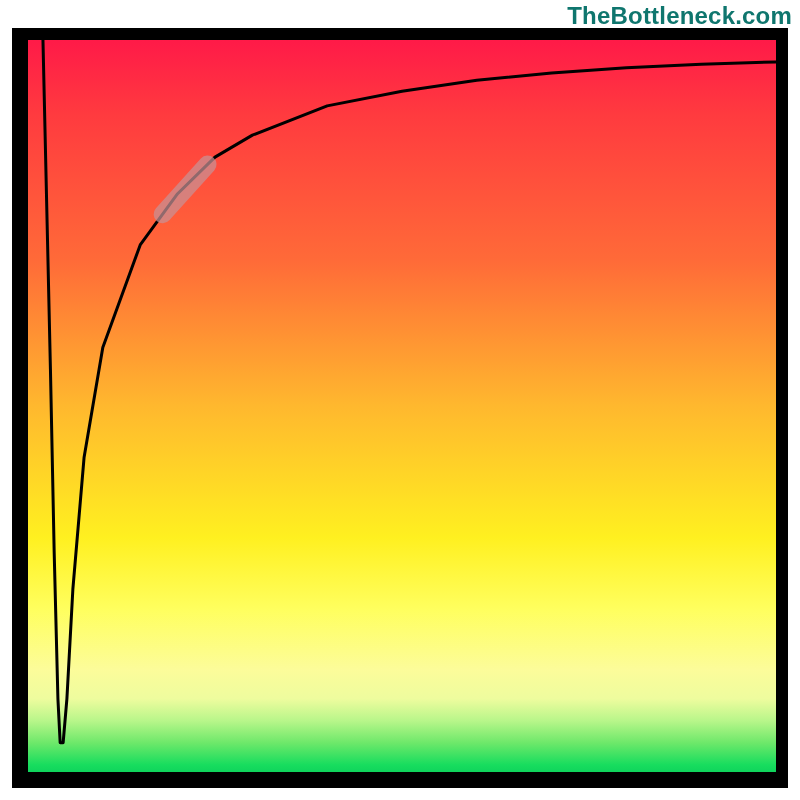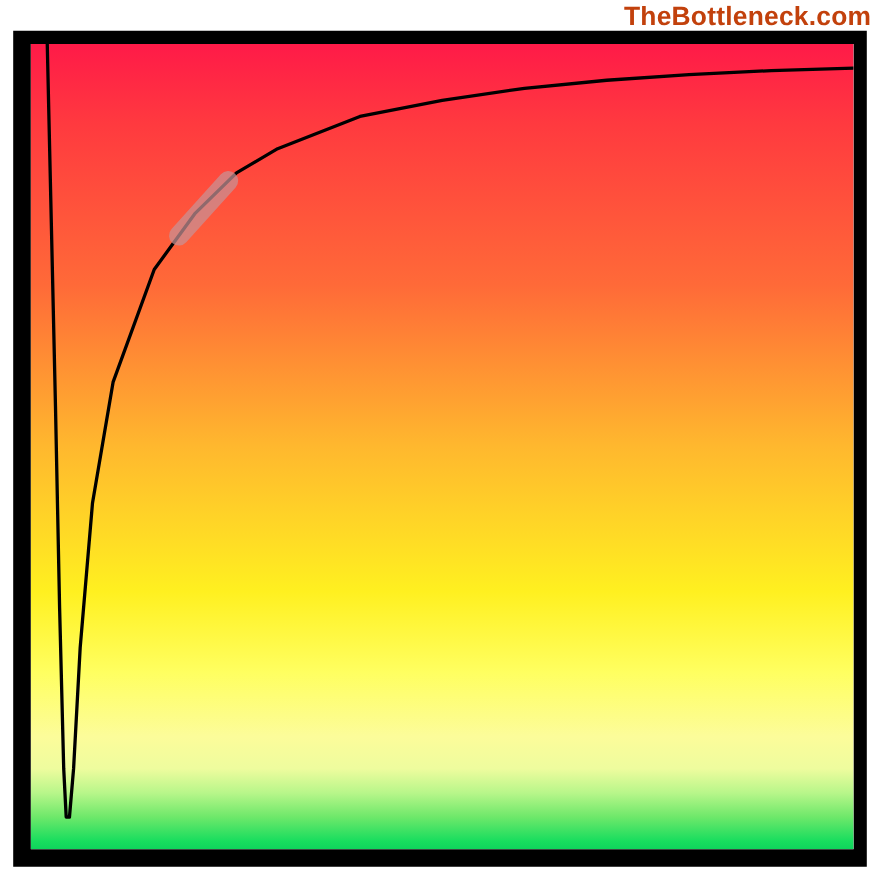--- a/index.html
+++ b/index.html
@@ -15,21 +15,21 @@
     position: relative;
     width: 800px;
     height: 800px;
   }
   .watermark {
     position: absolute;
     top: 2px;
     right: 8px;
     font-size: 24px;
     font-weight: 600;
-    color: #c2410c;
+    color: #0f766e;
     letter-spacing: 0.2px;
     z-index: 20;
   }
   .plot-frame {
     position: absolute;
     left: 12px;
     top: 28px;
     width: 776px;
     height: 760px;
     border: solid #000;

